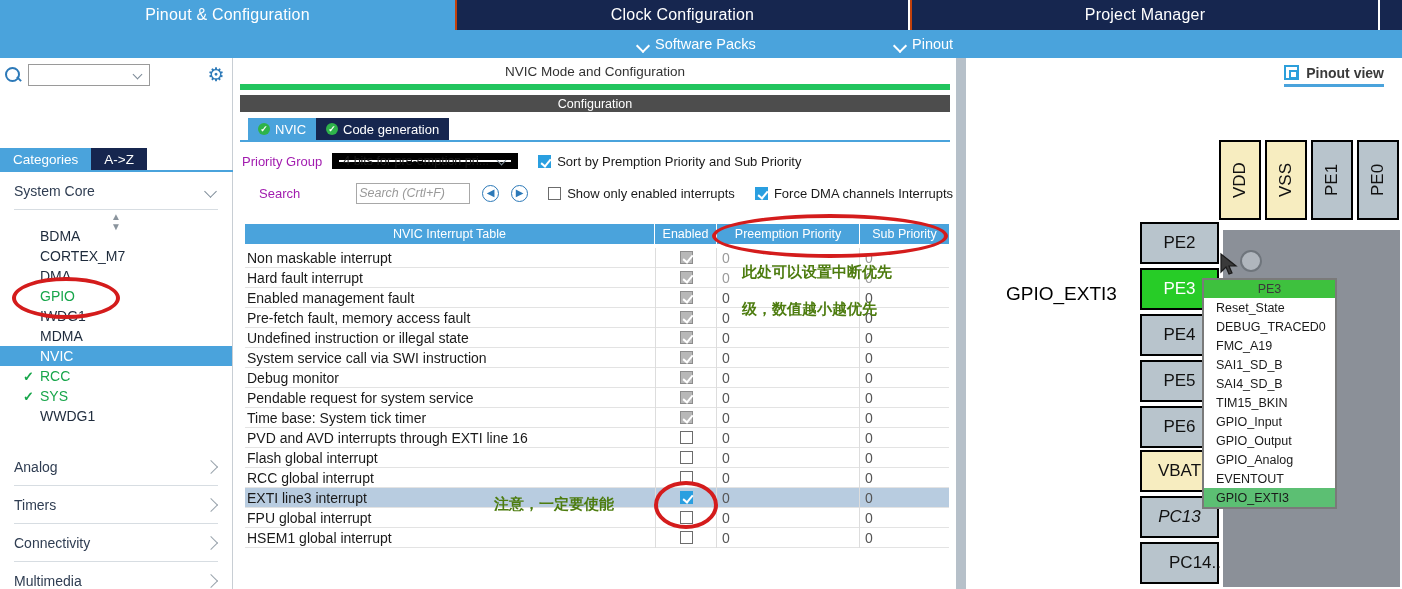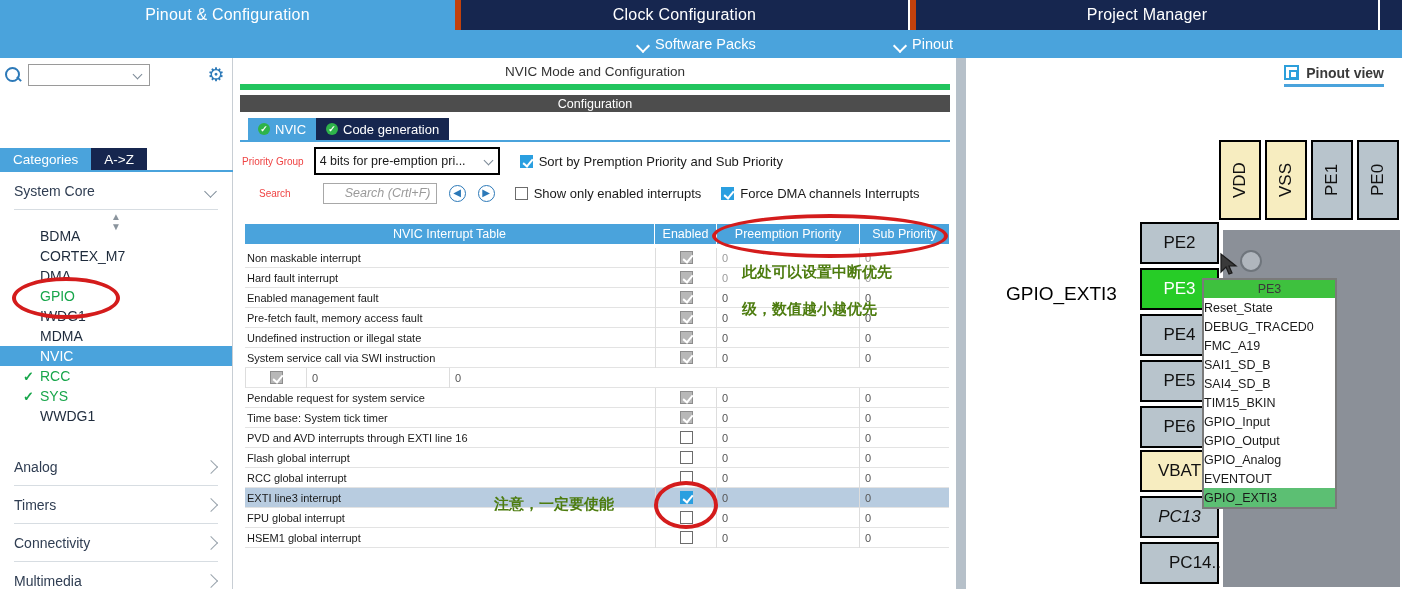--- a/index.html
+++ b/index.html
@@ -15,21 +15,21 @@
   
   .topnav {
     position: absolute; left: 0; top: 0; width: 1402px; height: 30px;
     background: #4aa3dc; display: flex;
   }
   .nav-tab {
     height: 30px; display: flex; align-items: center; justify-content: center;
     color: #ffffff; font-size: 16px; letter-spacing: .2px;
   }
   .nav-tab.active { background: #4aa3dc; }
-  .nav-tab.dark { background: #16264f; border-left: 6px solid #c2410c; border-right: 2px solid #ffffff; }
+  .nav-tab.dark { background: #16264f; border-left: 2px solid #c2410c; border-right: 2px solid #ffffff; }
   .nav-pinout { width: 455px; }
   .nav-clock  { width: 455px; }
   .nav-pm     { width: 470px; }
   .nav-spare  { flex: 1; background: #16264f; }
 
   .subnav {
     position: absolute; left: 0; top: 30px; width: 1402px; height: 28px;
     background: #4aa3dc;
   }
   .subnav-item {
@@ -170,34 +170,34 @@
     color: #ffffff; font-size: 9px; line-height: 12px; text-align: center;
     display: inline-block; font-weight: bold;
   }
   .cfgtabs-underline {
     position: absolute; left: 6px; top: 82px; width: 710px; height: 2px; background: #4aa3dc;
   }
   .row-pg {
     position: absolute; left: 8px; top: 90px; width: 708px; height: 26px;
     display: flex; align-items: center;
   }
-  .lbl { font-size: 10px; color: #ef4444; }
+  .lbl { font-size: 13px; color: #a21caf; }
   .pg-select {
-    margin-left: 10px; width: 186px; height: 28px; border: 2px solid #000000;
+    margin-left: 10px; width: 186px; height: 16px; border: 7px solid #000000;
     background: #fff; display: flex; align-items: center; padding: 0 4px;
     font-size: 12.5px; color: #1a1a1a; justify-content: space-between;
   }
   .row-search {
     position: absolute; left: 25px; top: 122px; width: 708px; height: 26px;
     display: flex; align-items: center;
   }
   .search-input {
-    margin-left: 32px; width: 114px; height: 21px; border: 1px solid #a8a8a8;
+    margin-left: 56px; width: 114px; height: 21px; border: 1px solid #a8a8a8;
     background: #fff; font-size: 12.5px; color: #9a9a9a; font-style: italic;
-    display: flex; align-items: center; padding-left: 21px;
+    display: flex; align-items: center; padding-left: 2px;
   }
   .navbtn {
     width: 17px; height: 17px; border-radius: 50%; border: 1.6px solid #2c79b8;
     color: #2c79b8; font-size: 10px; line-height: 14px; text-align: center;
     margin-left: 12px;
   }
   .cb {
     width: 13px; height: 13px; border: 1px solid #6c6c6c; background: #fff;
     display: inline-block; position: relative; flex: none;
   }
@@ -222,21 +222,21 @@
         border-right: 1px solid #ffffff; }
   .th-name { width: 410px; }
   .th-en   { width: 62px; }
   .th-pp   { width: 143px; }
   .th-sp   { width: 89px; border-right: none; }
   .tbl-body {
     position: absolute; left: 245px; top: 248px; width: 704px; height: 311px;
   }
   .trow {
     height: 20px; display: flex; align-items: center;
-    border-bottom: 1px solid #e3e3e3; font-size: 11px; color: #1a1a1a;
+    border-bottom: 1px solid #e3e3e3; font-size: 14px; color: #1a1a1a;
   }
   .trow.sel { background: #b8cce0; }
   .td-name { width: 410px; padding-left: 2px; white-space: nowrap; overflow: hidden; }
   .td-en { width: 62px; display: flex; align-items: center; justify-content: center;
            border-left: 1px solid #dddddd; border-right: 1px solid #dddddd; height: 20px;}
   .td-pp { width: 143px; padding-left: 5px; border-right: 1px solid #dddddd; height: 20px; line-height: 20px; color: #555;}
   .td-sp { width: 89px; padding-left: 5px; height: 20px; line-height: 20px; color: #555;}
   .td-pp.faint, .td-sp.faint { color: #9a9a9a; }
 
   
@@ -303,21 +303,21 @@
   
   .pinmenu {
     position: absolute; left: 1202px; top: 278px; width: 135px;
     border: 2px solid #7a7a7a; background: #ffffff;
   }
   .pinmenu-head {
     height: 18px; background: #3ec13e; color: #3a3a3a; font-size: 12.5px;
     display: flex; align-items: center; justify-content: center;
   }
   .pinmenu-item {
-    height: 19px; font-size: 12.5px; color: #1a1a1a;
+    height: 19px; padding-left: 12px; font-size: 12.5px; color: #1a1a1a;
     display: flex; align-items: center;
   }
   .pinmenu-item.sel { background: #5cbf73; }
 
   
   .cursor {
     position: absolute; left: 1218px; top: 252px; width: 26px; height: 26px;
     pointer-events: none;
   }
 </style>
@@ -536,20 +536,21 @@
       </div>
       <div class="trow">
         <div class="td-name">System service call via SWI instruction</div>
         <div class="td-en">
           <span class="cb gray"></span>
         </div>
         <div class="td-pp">0</div>
         <div class="td-sp">0</div>
       </div>
       <div class="trow">
+        <div class="td-name">Debug monitor</div>
         <div class="td-en">
           <span class="cb gray"></span>
         </div>
         <div class="td-pp">0</div>
         <div class="td-sp">0</div>
       </div>
       <div class="trow">
         <div class="td-name">Pendable request for system service</div>
         <div class="td-en">
           <span class="cb gray"></span>

